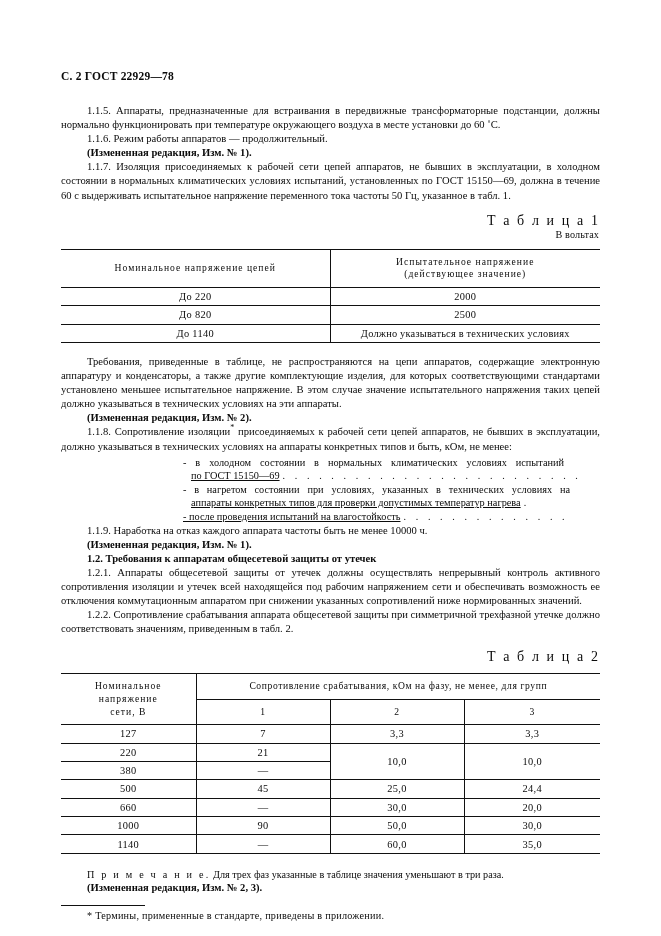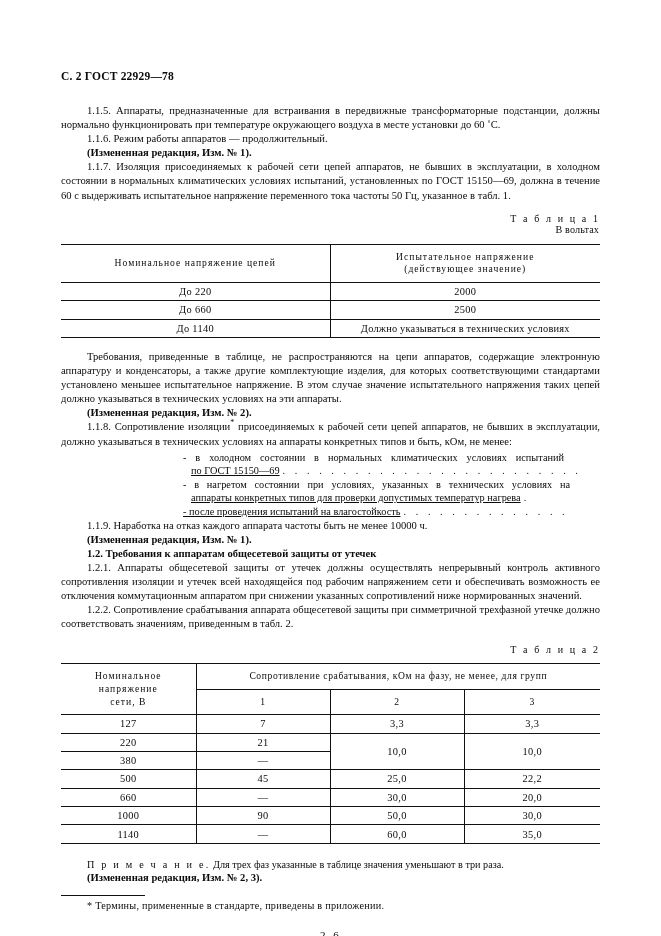--- a/index.html
+++ b/index.html
@@ -62,21 +62,21 @@
     font-size: 10.6px;
     line-height: 14.1px;
     font-weight: bold;
     text-indent: 26px;
   }
   .sup { font-size: 8px; vertical-align: super; line-height: 0; }
 
   
   .tcap {
     text-align: right;
-    font-size: 10px;
+    font-size: 14px;
     letter-spacing: 2.1px;
     margin: 0;
   }
   .tcap-sub {
     text-align: right;
     font-size: 10.2px;
     letter-spacing: 0.1px;
     margin: 0;
     padding-right: 1px;
   }
@@ -220,21 +220,21 @@
             <span>(действующее  значение)</span>
           </th>
         </tr>
       </thead>
       <tbody>
         <tr>
           <td class="cell bt bb br">До  220</td>
           <td class="cell bt bb">2000</td>
         </tr>
         <tr>
-          <td class="cell bb br">До  660</td>
+          <td class="cell bb br">До  820</td>
           <td class="cell bb">2500</td>
         </tr>
         <tr>
           <td class="cell bb br">До 1140</td>
           <td class="cellw bb">Должно указываться в технических условиях</td>
         </tr>
       </tbody>
     </table>
 
     <div style="height:12px"></div>
@@ -313,21 +313,21 @@
           <td class="cell bb" rowspan="2">10,0</td>
         </tr>
         <tr>
           <td class="cell bb br">380</td>
           <td class="cell bb br">—</td>
         </tr>
         <tr>
           <td class="cell bb br">500</td>
           <td class="cell bb br">45</td>
           <td class="cell bb br">25,0</td>
-          <td class="cell bb">22,2</td>
+          <td class="cell bb">24,4</td>
         </tr>
         <tr>
           <td class="cell bb br">660</td>
           <td class="cell bb br">—</td>
           <td class="cell bb br">30,0</td>
           <td class="cell bb">20,0</td>
         </tr>
         <tr>
           <td class="cell bb br">1000</td>
           <td class="cell bb br">90</td>

